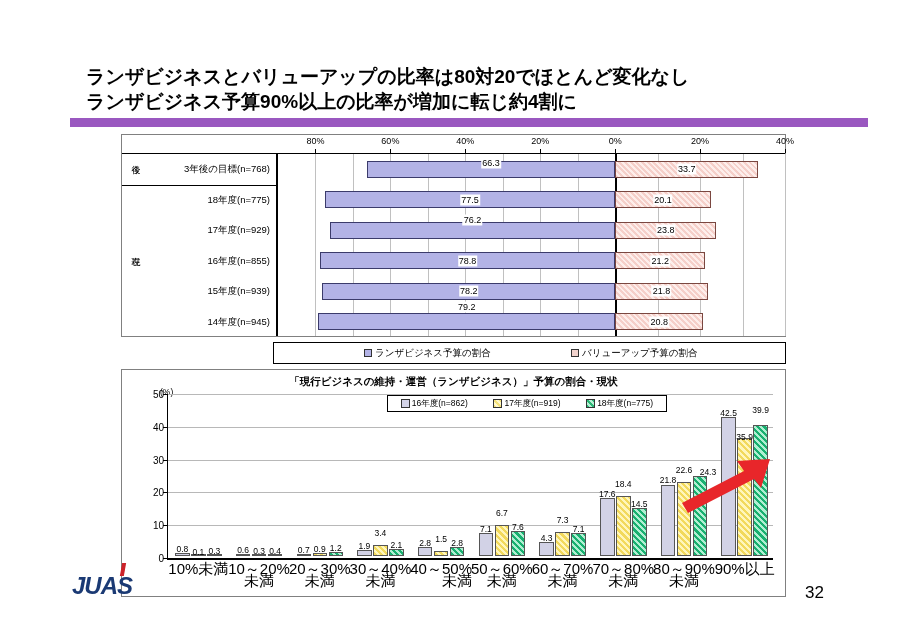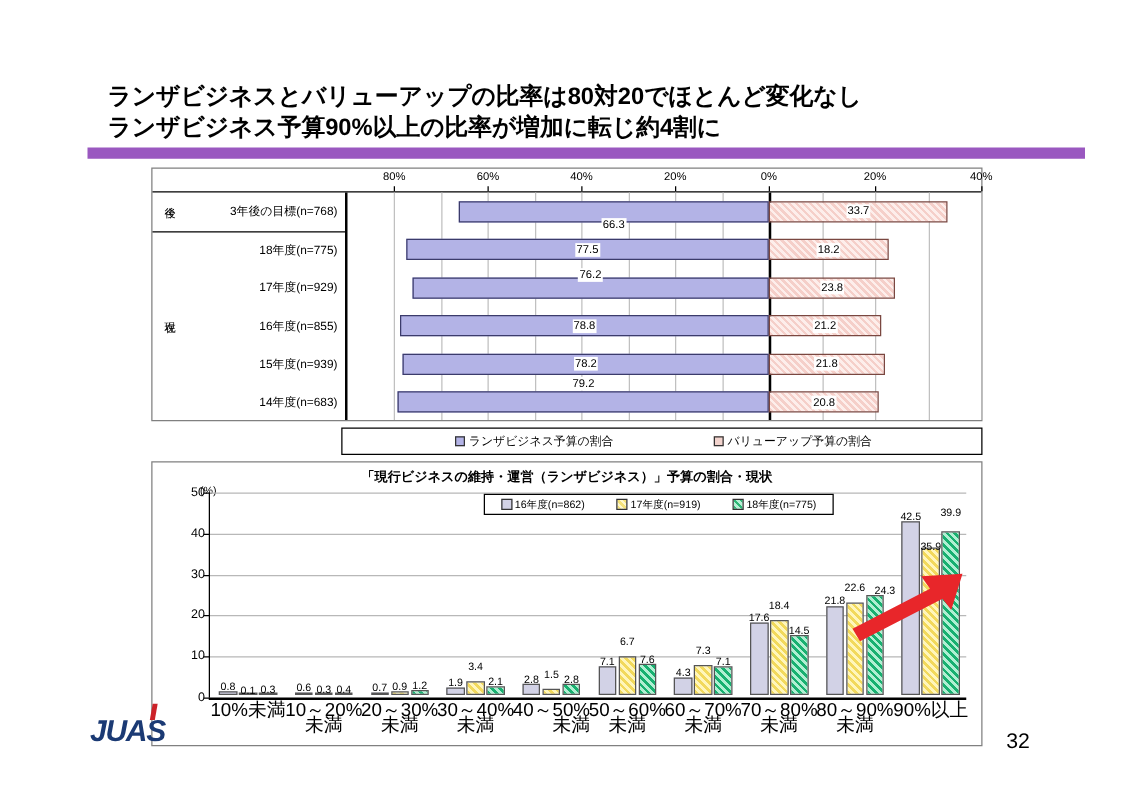--- a/index.html
+++ b/index.html
@@ -186,21 +186,21 @@
         <div class="tickmark" style="left: 663px;"></div>
       </div>
     <div class="top-axisline"></div>
 
     <div class="rowlabels" id="topRowLabels">
         <div class="rowname" style="top: 9.25px;">3年後の目標(n=768)</div>
         <div class="rowname" style="top: 39.75px;">18年度(n=775)</div>
         <div class="rowname" style="top: 70.25px;">17年度(n=929)</div>
         <div class="rowname" style="top: 100.75px;">16年度(n=855)</div>
         <div class="rowname" style="top: 131.25px;">15年度(n=939)</div>
-        <div class="rowname" style="top: 161.75px;">14年度(n=683)</div>
+        <div class="rowname" style="top: 161.75px;">14年度(n=945)</div>
         <div class="grp-divider" style="top: 30.5px;"></div>
         <div class="grp-label" style="top: 4.25px;">今後</div>
         <div class="grp-label" style="top: 95.75px;">現在</div>
       </div>
 
     <div class="plot-top" id="topPlot">
         <div class="vgrid" style="left: 37.4617px;"></div>
         <div class="vgrid" style="left: 112.385px;"></div>
         <div class="vgrid" style="left: 187.308px;"></div>
         <div class="vgrid" style="left: 262.232px;"></div>
@@ -208,27 +208,27 @@
         <div class="vgrid" style="left: 422.077px;"></div>
         <div class="vgrid" style="left: 507px;"></div>
         <div class="vgrid" style="left: 74.9233px;"></div>
         <div class="vgrid" style="left: 149.847px;"></div>
         <div class="vgrid" style="left: 224.77px;"></div>
         <div class="vgrid" style="left: 299.693px;"></div>
         <div class="vgrid" style="left: 379.616px;"></div>
         <div class="vgrid" style="left: 464.539px;"></div>
         <div class="zeroline" style="left: 337.155px;"></div>
         <div class="bar-left" style="left: 88.7841px; width: 248.371px; top: 6.75px;"></div>
-        <div class="bar-val" style="left: 212.97px; top: 26px;">66.3</div>
+        <div class="bar-val" style="left: 212.97px; top: 9px;">66.3</div>
         <div class="bar-right" style="left: 337.155px; width: 143.094px; top: 6.75px;"></div>
         <div class="bar-val" style="left: 408.702px; top: 15.25px;">33.7</div>
         <div class="bar-left" style="left: 46.8271px; width: 290.328px; top: 37.25px;"></div>
         <div class="bar-val" style="left: 191.991px; top: 45.75px;">77.5</div>
         <div class="bar-right" style="left: 337.155px; width: 95.5378px; top: 37.25px;"></div>
-        <div class="bar-val" style="left: 384.924px; top: 45.75px;">18.2</div>
+        <div class="bar-val" style="left: 384.924px; top: 45.75px;">20.1</div>
         <div class="bar-left" style="left: 51.6971px; width: 285.458px; top: 67.75px;"></div>
         <div class="bar-val" style="left: 194.426px; top: 66px;">76.2</div>
         <div class="bar-right" style="left: 337.155px; width: 101.058px; top: 67.75px;"></div>
         <div class="bar-val" style="left: 387.684px; top: 76.25px;">23.8</div>
         <div class="bar-left" style="left: 41.9571px; width: 295.198px; top: 98.25px;"></div>
         <div class="bar-val" style="left: 189.556px; top: 106.75px;">78.8</div>
         <div class="bar-right" style="left: 337.155px; width: 90.0178px; top: 98.25px;"></div>
         <div class="bar-val" style="left: 382.164px; top: 106.75px;">21.2</div>
         <div class="bar-left" style="left: 44.2048px; width: 292.95px; top: 128.75px;"></div>
         <div class="bar-val" style="left: 190.68px; top: 137.25px;">78.2</div>

